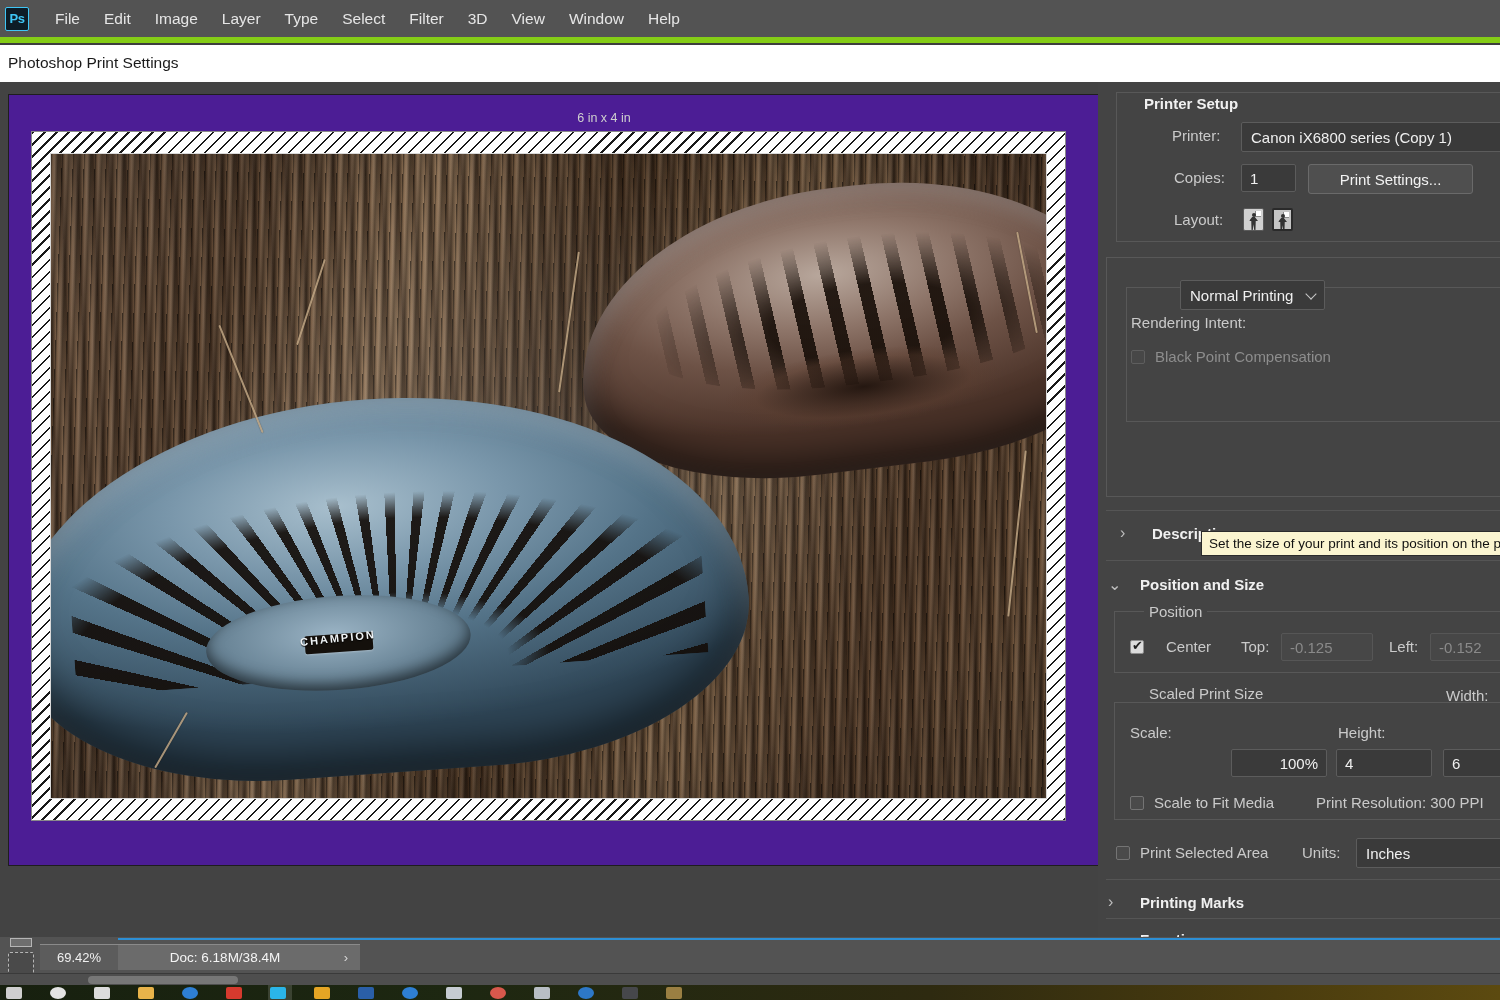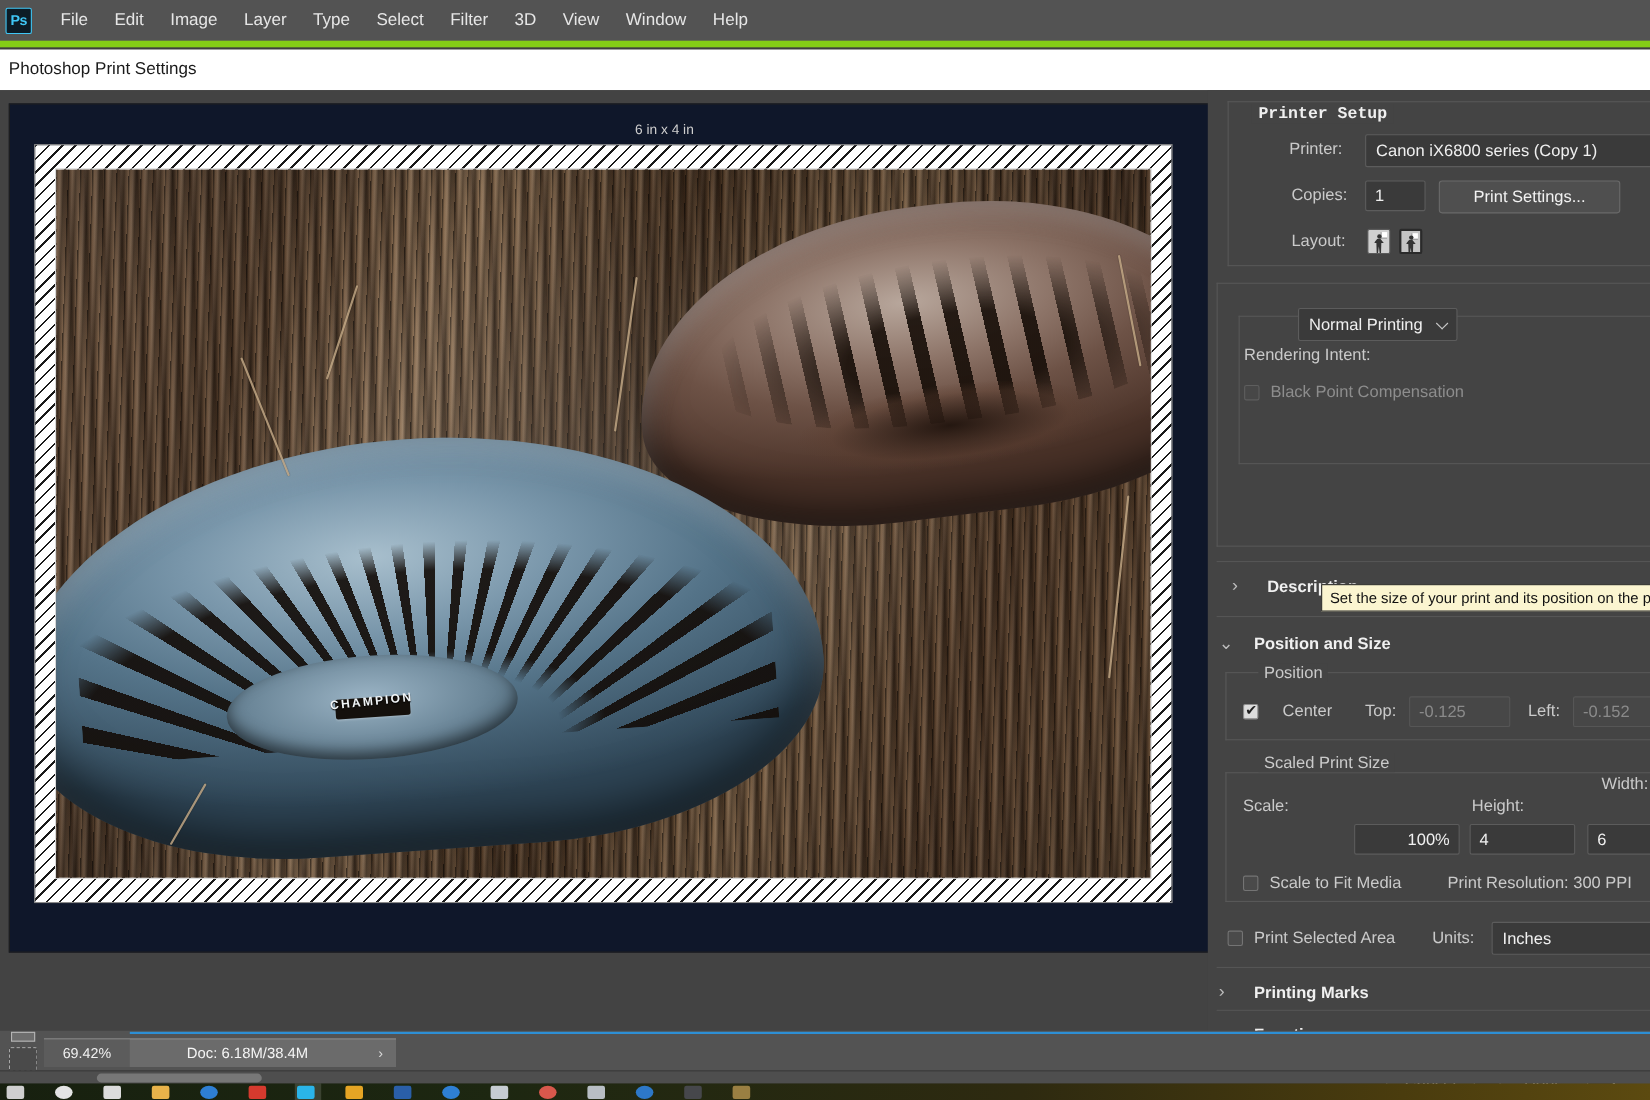--- a/index.html
+++ b/index.html
@@ -41,21 +41,21 @@
 
   
   #dialog-body {
     position: absolute; left: 0; top: 82px; width: 1500px; height: 855px;
     background: #434343;
   }
 
   
   #preview-pane {
     position: absolute; left: 8px; top: 12px; width: 1192px; height: 772px;
-    background: #0f172a;
+    background: #4c1d95;
     border: 1px solid #1e1e1e;
   }
   #preview-size-label {
     position: absolute; left: 0; top: 16px; width: 100%;
     text-align: center; color: #cfcfcf; font-size: 12.5px;
   }
   
   #paper {
     position: absolute; left: 22px; top: 36px; width: 1035px; height: 690px;
     background:
@@ -344,21 +344,21 @@
         <div class="wire" style="left:97%; top:46%; height:26%; transform:rotate(6deg);"></div>
         <div class="wire" style="left:12%; top:86%; height:10%; transform:rotate(30deg);"></div>
       </div>
     </div>
 
   </div>
 
   <div id="right-panel">
 
     <div class="group-box" style="left:18px; top:10px; width:420px; height:150px; border-right:none;"></div>
-    <div class="sec-title" style="position:absolute; left:40px; top:13px; background:#444; padding:0 6px;font-family:Liberation Mono, monospace;">Printer Setup</div>
+    <div class="sec-title" style="position:absolute; left:40px; top:13px; background:#444; padding:0 6px;">Printer Setup</div>
 
     <div class="lbl" style="position:absolute; left:74px; top:45px;">Printer:</div>
     <div class="select" style="position:absolute; left:143px; top:40px; width:290px;">
       <span>Canon iX6800 series (Copy 1)</span>
     </div>
 
     <div class="lbl" style="position:absolute; left:76px; top:87px;">Copies:</div>
     <div class="field" style="position:absolute; left:143px; top:82px; width:55px;">
       <span>1</span>
     </div>
@@ -428,21 +428,21 @@
     <div class="lbl" style="position:absolute; left:291px; top:556px;">Left:</div>
     <div class="field ghost" style="position:absolute; left:332px; top:551px; width:92px;">
       <span>-0.152</span>
     </div>
 
     <div class="group-box" style="left:16px; top:620px; width:422px; height:118px; border-right:none;"></div>
     <div class="lbl" style="position:absolute; left:46px; top:603px; background:#444; padding:0 5px;">Scaled Print Size</div>
 
     <div class="lbl" style="position:absolute; left:32px; top:642px;">Scale:</div>
     <div class="lbl" style="position:absolute; left:240px; top:642px;">Height:</div>
-    <div class="lbl" style="position:absolute; left:348px; top:622px;margin-left:10px;">Width:</div>
+    <div class="lbl" style="position:absolute; left:348px; top:605px;">Width:</div>
 
     <div class="field" style="position:absolute; left:133px; top:667px; width:96px;justify-content:flex-end;">
       <span>100%</span>
     </div>
     <div class="field" style="position:absolute; left:238px; top:667px; width:96px;">
       <span>4</span>
     </div>
     <div class="field" style="position:absolute; left:345px; top:667px; width:96px;">
       <span>6</span>
     </div>

